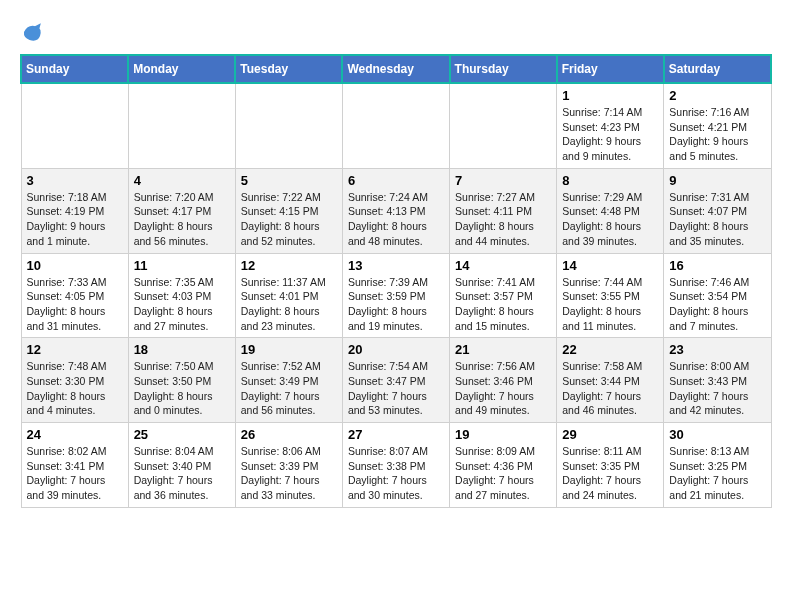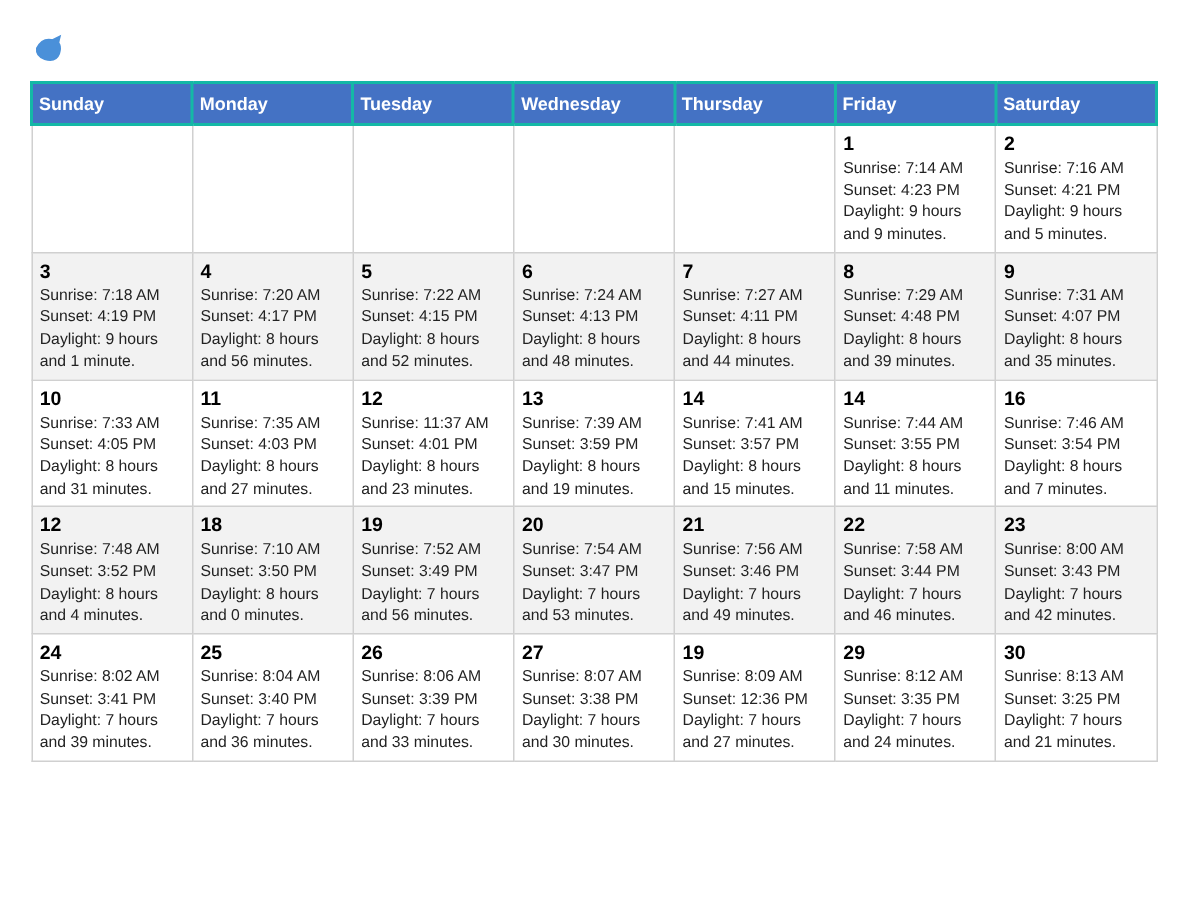--- a/index.html
+++ b/index.html
@@ -232,26 +232,26 @@
           <span class="day-number">16</span>
           <div class="day-info">Sunrise: 7:46 AM
 Sunset: 3:54 PM
 Daylight: 8 hours and 7 minutes.</div>
         </td>
       </tr>
       <tr>
         <td>
           <span class="day-number">12</span>
           <div class="day-info">Sunrise: 7:48 AM
-Sunset: 3:52 PM
+Sunset: 3:30 PM
 Daylight: 8 hours and 4 minutes.</div>
         </td>
         <td>
           <span class="day-number">18</span>
-          <div class="day-info">Sunrise: 7:10 AM
+          <div class="day-info">Sunrise: 7:50 AM
 Sunset: 3:50 PM
 Daylight: 8 hours and 0 minutes.</div>
         </td>
         <td>
           <span class="day-number">19</span>
           <div class="day-info">Sunrise: 7:52 AM
 Sunset: 3:49 PM
 Daylight: 7 hours and 56 minutes.</div>
         </td>
         <td>
@@ -300,26 +300,26 @@
         </td>
         <td>
           <span class="day-number">27</span>
           <div class="day-info">Sunrise: 8:07 AM
 Sunset: 3:38 PM
 Daylight: 7 hours and 30 minutes.</div>
         </td>
         <td>
           <span class="day-number">19</span>
           <div class="day-info">Sunrise: 8:09 AM
-Sunset: 12:36 PM
+Sunset: 4:36 PM
 Daylight: 7 hours and 27 minutes.</div>
         </td>
         <td>
           <span class="day-number">29</span>
-          <div class="day-info">Sunrise: 8:12 AM
+          <div class="day-info">Sunrise: 8:11 AM
 Sunset: 3:35 PM
 Daylight: 7 hours and 24 minutes.</div>
         </td>
         <td>
           <span class="day-number">30</span>
           <div class="day-info">Sunrise: 8:13 AM
 Sunset: 3:25 PM
 Daylight: 7 hours and 21 minutes.</div>
         </td>
       </tr>

